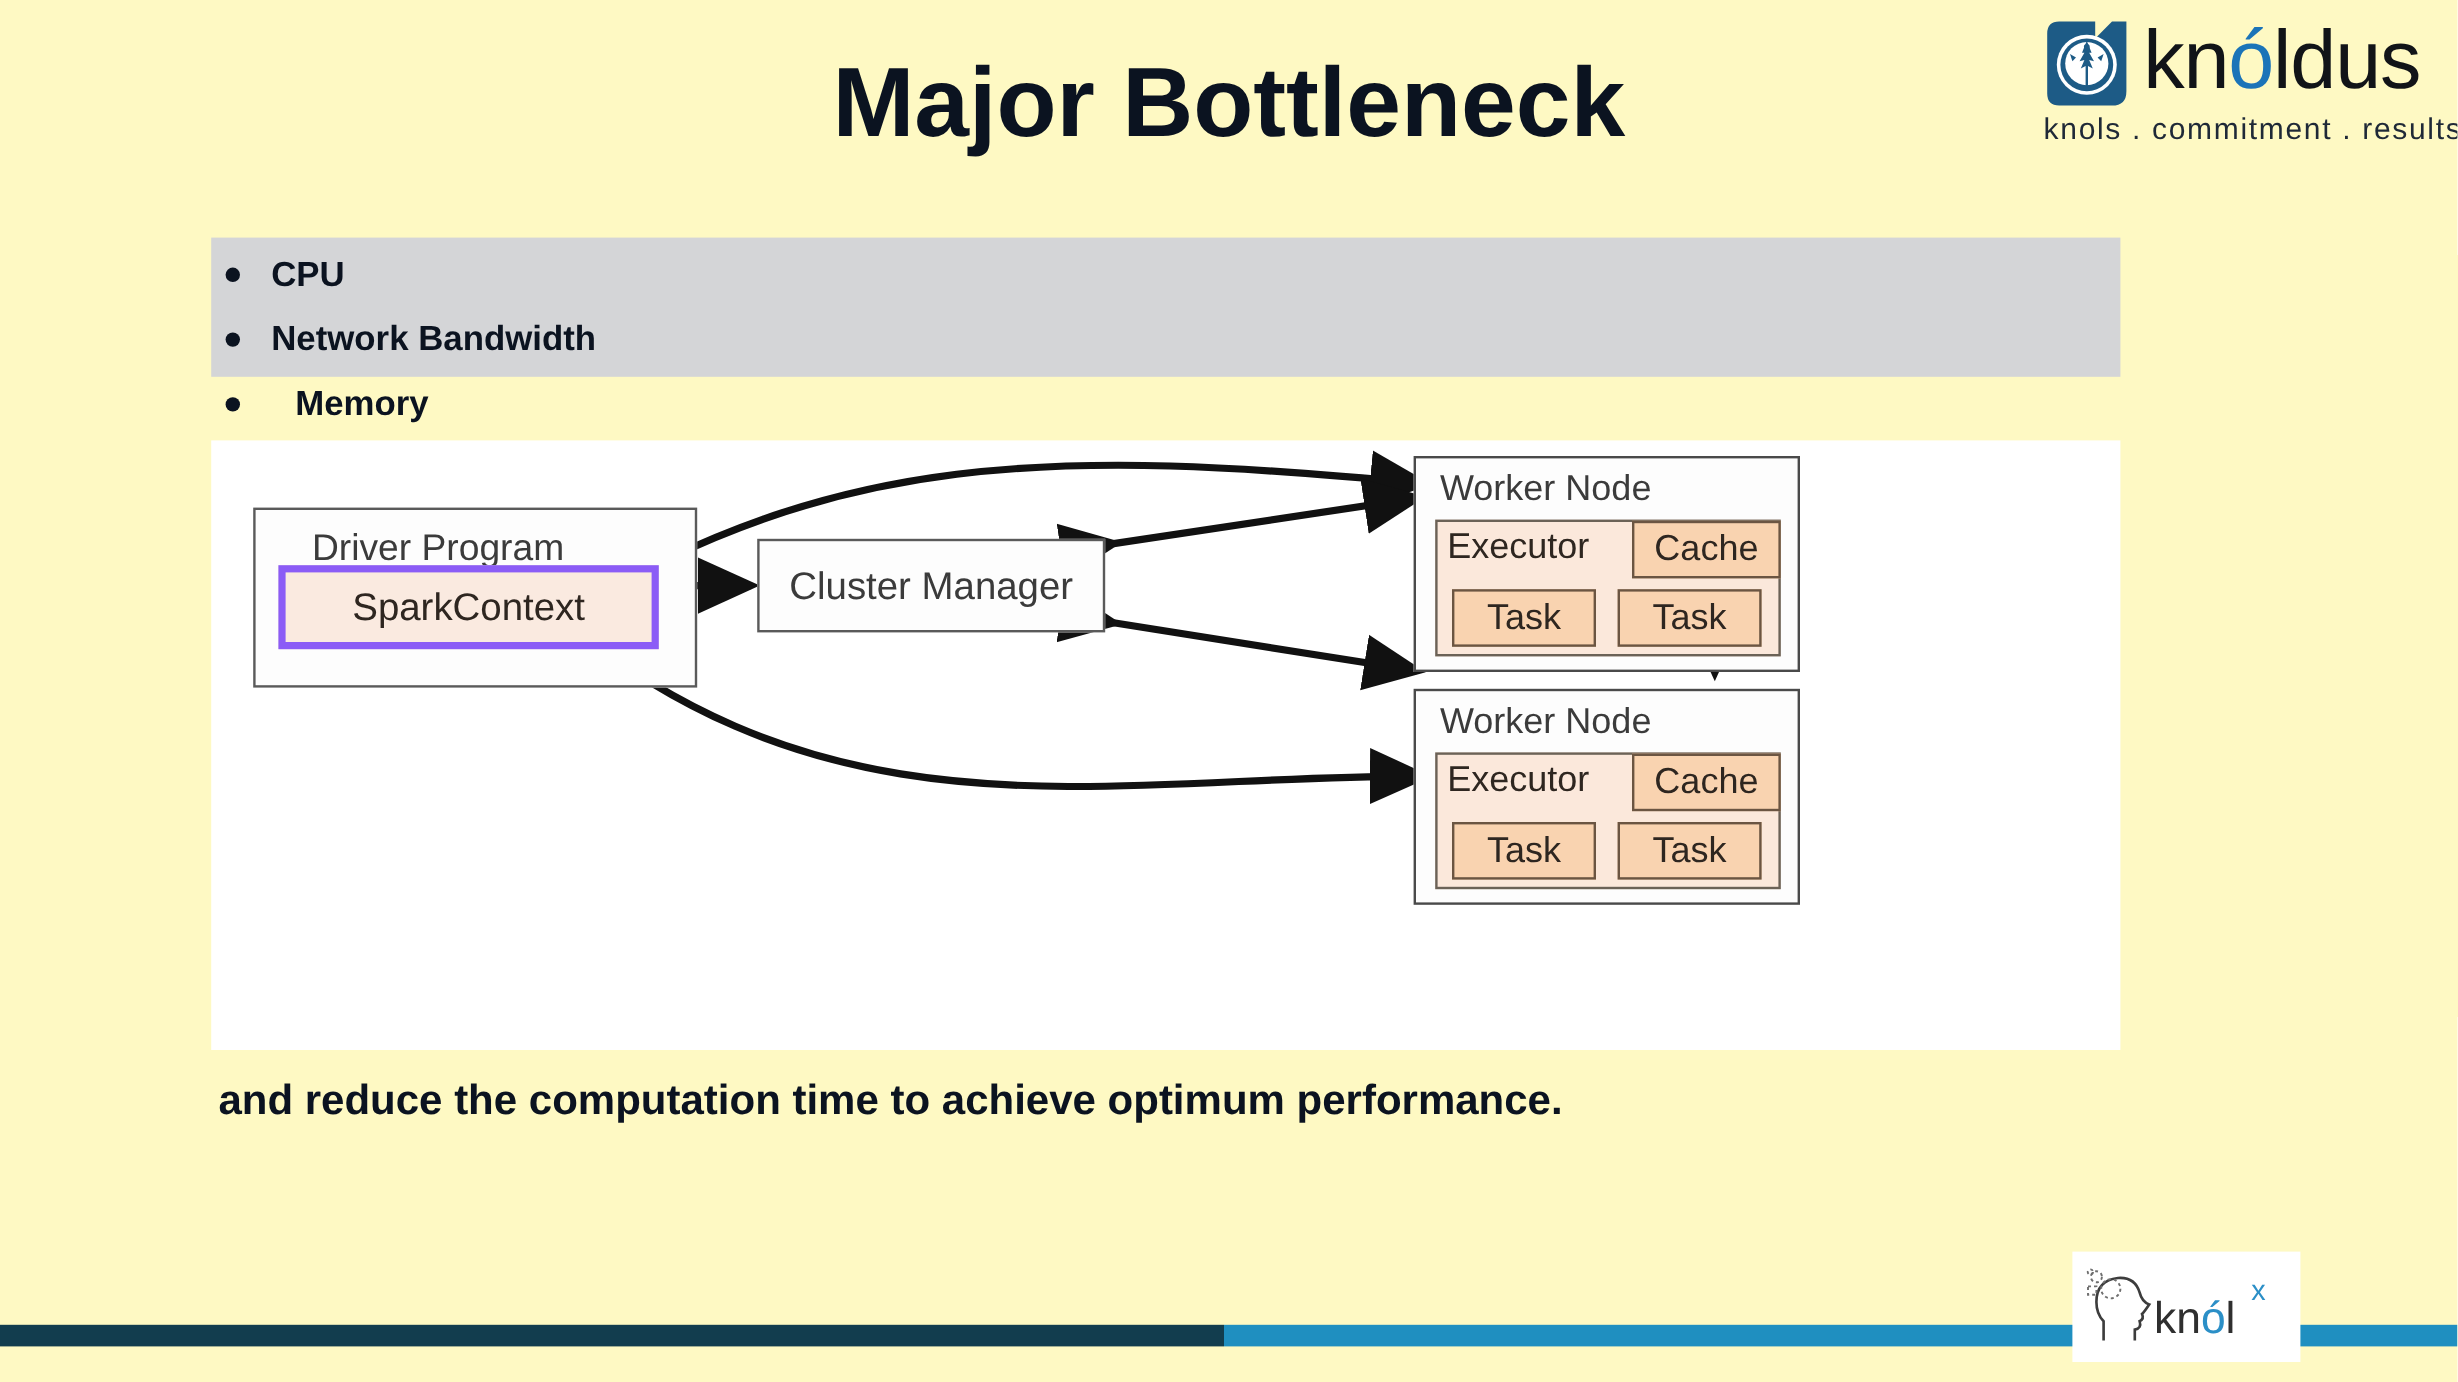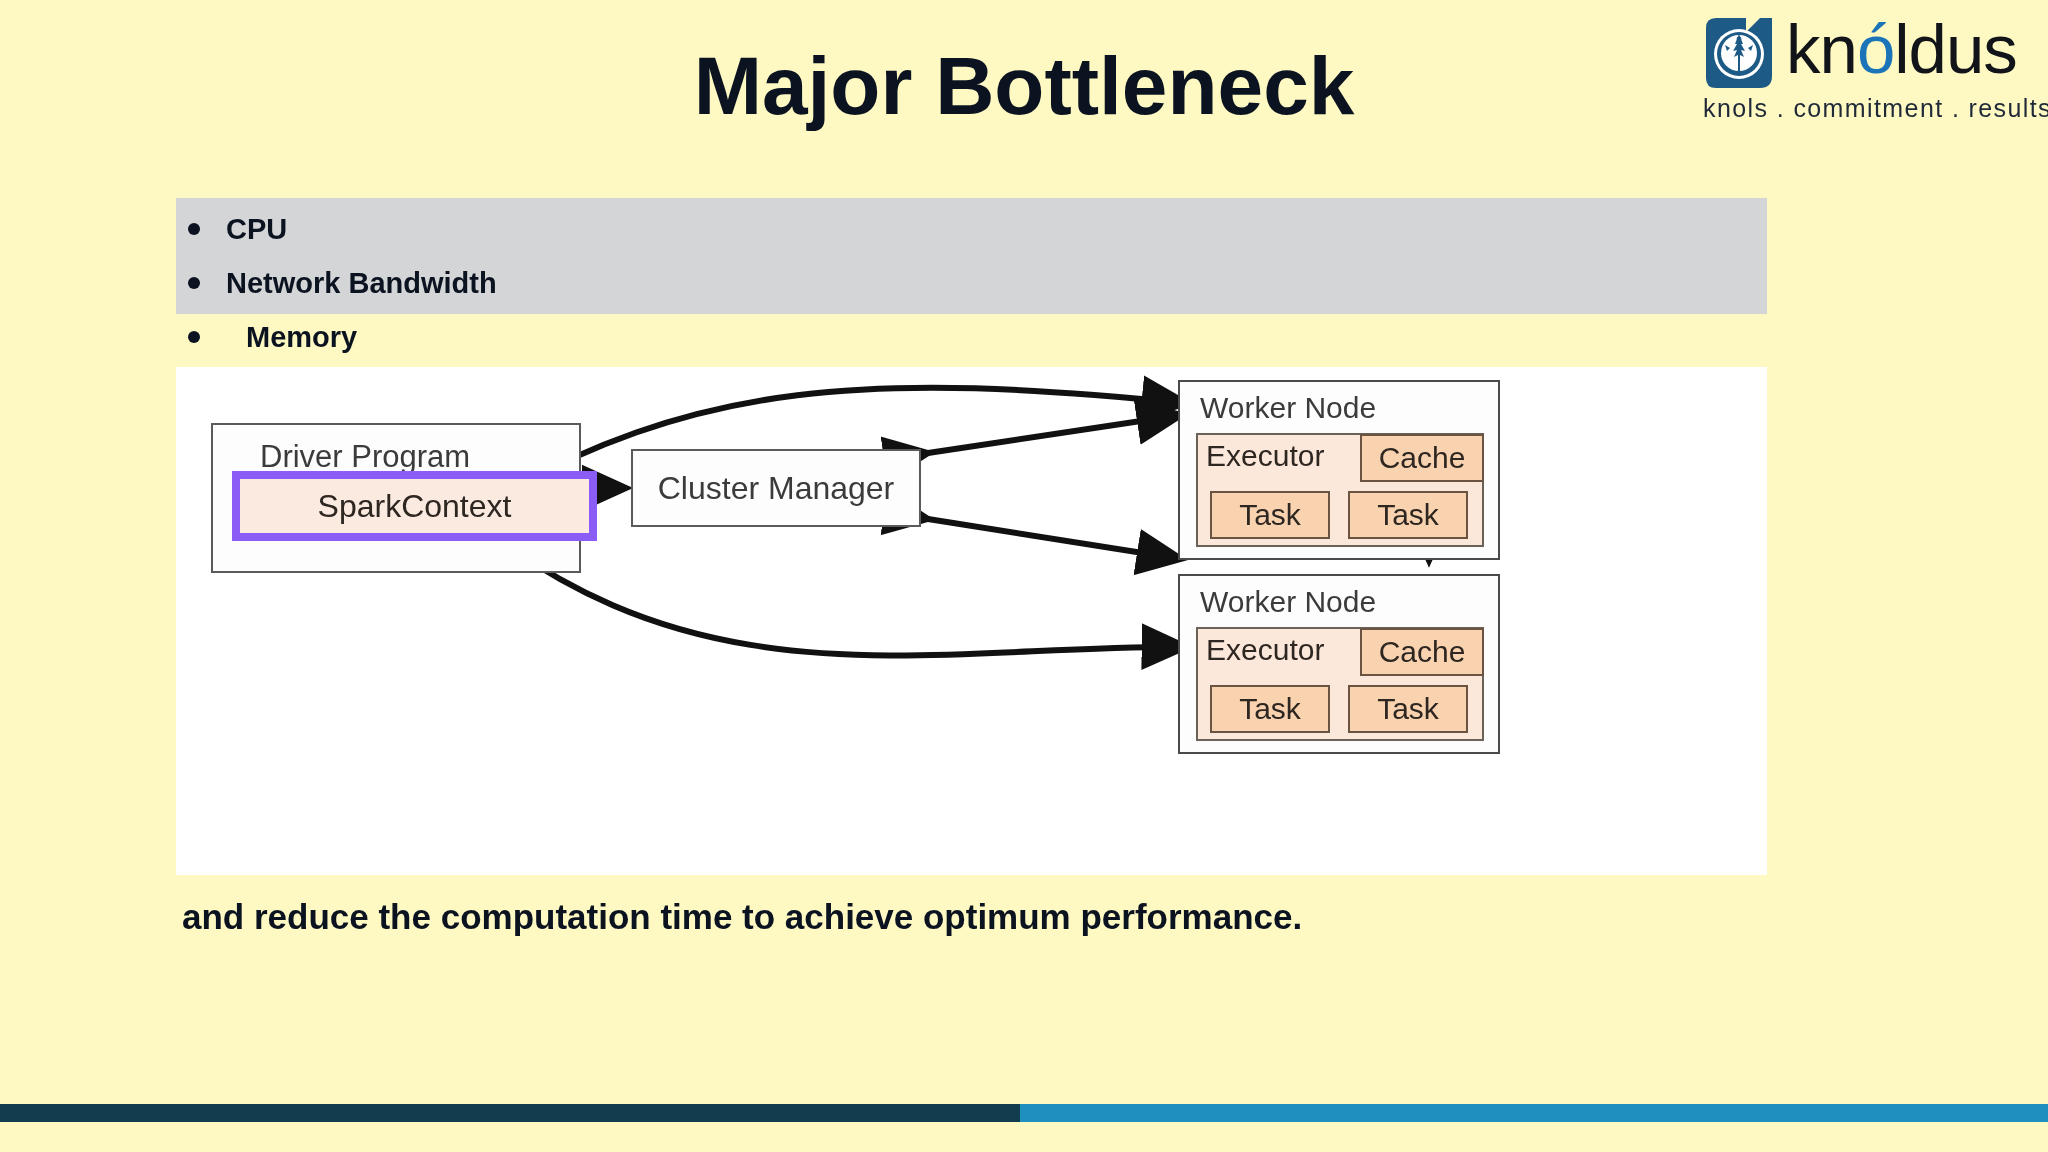--- a/index.html
+++ b/index.html
@@ -177,24 +177,24 @@
     top: 72px;
     font-size: 31px;
     color: #3b3b3b;
     white-space: nowrap;
     margin-left: 24px;
   }
   #sparkcontext-box {
     position: absolute;
     left: 56px;
     top: 104px;
-    width: 365px;
+    width: 317px;
     height: 70px;
     background: #faeae0;
-    border: 8px solid #8b5cf6;
+    border: 6px solid #8b5cf6;
     box-sizing: border-box;
     display: flex;
     align-items: center;
     justify-content: center;
     font-size: 32px;
     color: #2e2620;
   }
   #cluster-manager-box {
     position: absolute;
     left: 455px;
@@ -346,14 +346,29 @@
     <div class="task-box" style="left:1172px; top:318px; width:120px; height:48px;">Task</div>
   </div>
 
   <div id="caption">
     <div>and reduce the computation time to achieve optimum performance.</div>
   </div>
 
   <div id="footer-bar-dark"></div>
   <div id="footer-bar-blue"></div>
 
+  <div id="knolx-card">
+    <svg id="knolx-logo-svg" viewBox="0 0 176 76">
+      <g fill="none" stroke="#3d3d3d" stroke-width="2.2">
+        <path d="M18 66 L18 50 Q12 44 12 34 Q12 16 30 14 Q44 13 48 26 Q50 34 56 36 Q52 42 50 44 Q52 48 48 50 Q50 56 44 57 L44 66"></path>
+      </g>
+      <g fill="none" stroke="#6f6f6f" stroke-width="1.6" stroke-dasharray="2.5 2.5">
+        <circle cx="24" cy="23" r="8"></circle>
+        <circle cx="12" cy="13" r="4.6"></circle>
+        <rect x="5" y="21" width="7" height="7"></rect>
+        <circle cx="7" cy="9" r="2.2"></circle>
+      </g>
+      <text x="60" y="60" font-family="'Liberation Sans', sans-serif" font-size="37" fill="#2f2f2f">kn<tspan fill="#2b8fc7">ó</tspan>l</text>
+      <text x="141" y="32" font-family="'Liberation Sans', sans-serif" font-size="24" fill="#2b8fc7">x</text>
+    </svg>
+  </div>
 
 </div>
 
 </body></html>

